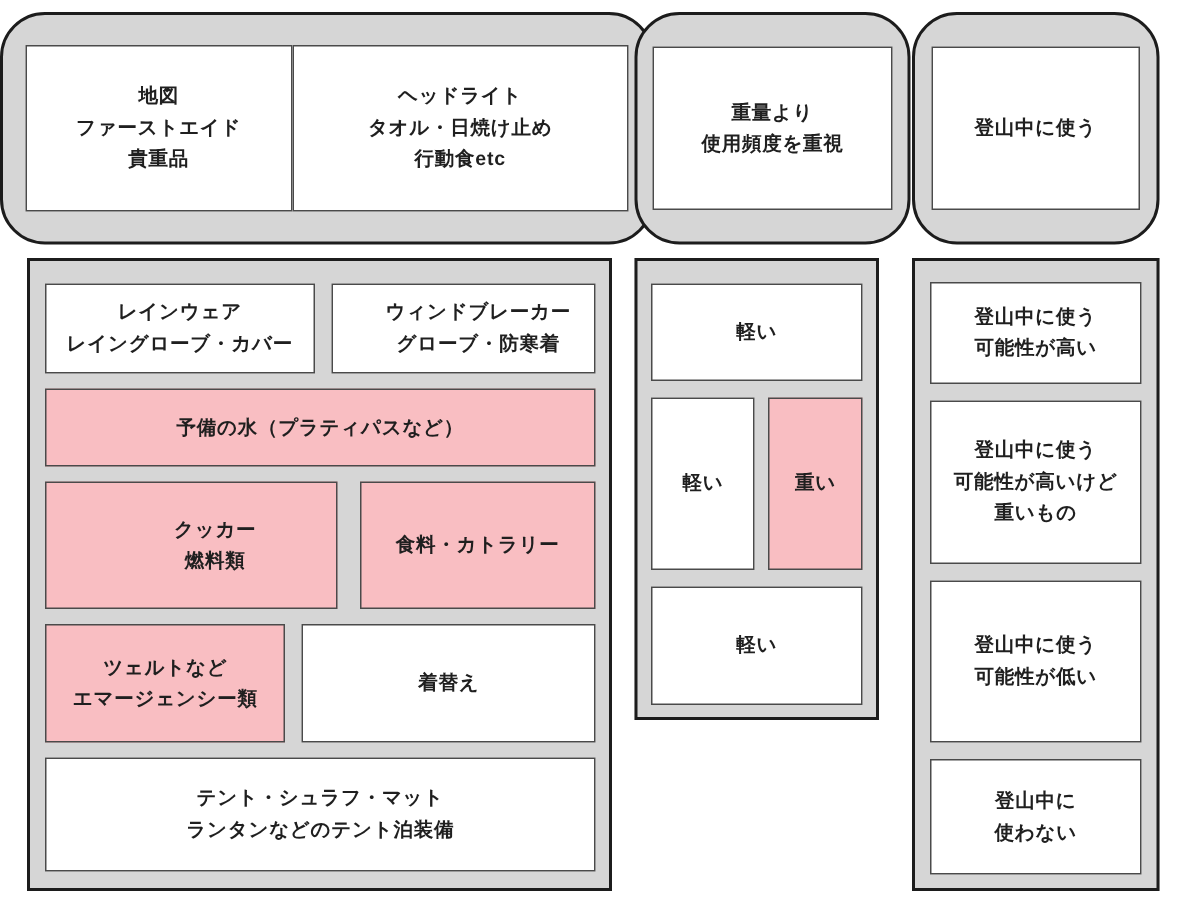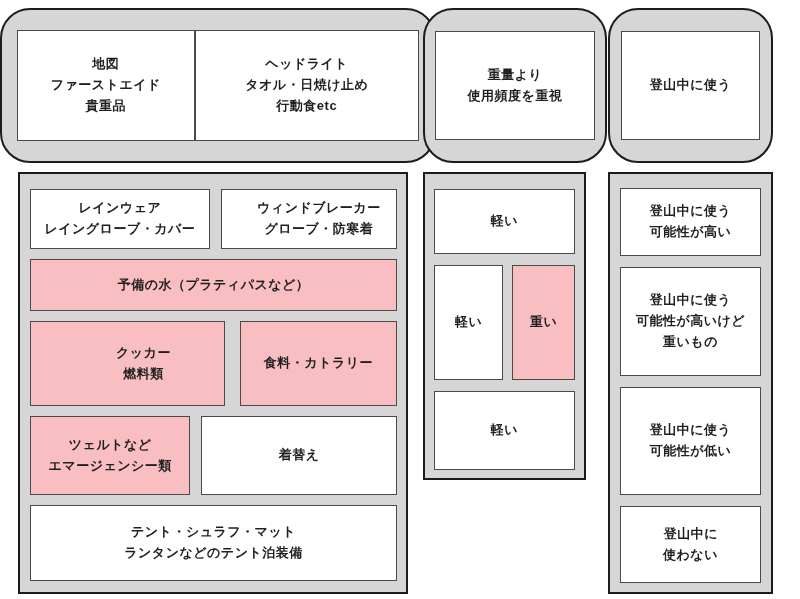--- a/index.html
+++ b/index.html
@@ -55,21 +55,21 @@
   .c-bm{left:423px;top:172px;width:163px;height:308px;display:flex;flex-direction:column;gap:11px;padding:15px 9px 8px;}
   .c-bm .light-top{height:65px;}
   .c-bm .mid-row{flex:1;display:flex;gap:9px;}
   .c-bm .light-left{flex:1.13;}
   .c-bm .heavy{flex:1;}
   .c-bm .light-bottom{height:79px;}
   .c-br{left:608px;top:172px;width:165px;height:422px;display:flex;flex-direction:column;gap:11px;padding:14px 10px 9px;}
   .c-br .high{height:68px;}
   .c-br .high-heavy{flex:1;}
   .c-br .low{flex:1;}
-  .c-br .not-used{height:77px;text-align:right;}
+  .c-br .not-used{height:77px;}
 </style>
 </head>
 <body>
 
 <div>
 
   <section class="container rounded c-tl">
     <div class="box b1">地図
 ファーストエイド
 貴重品</div>

